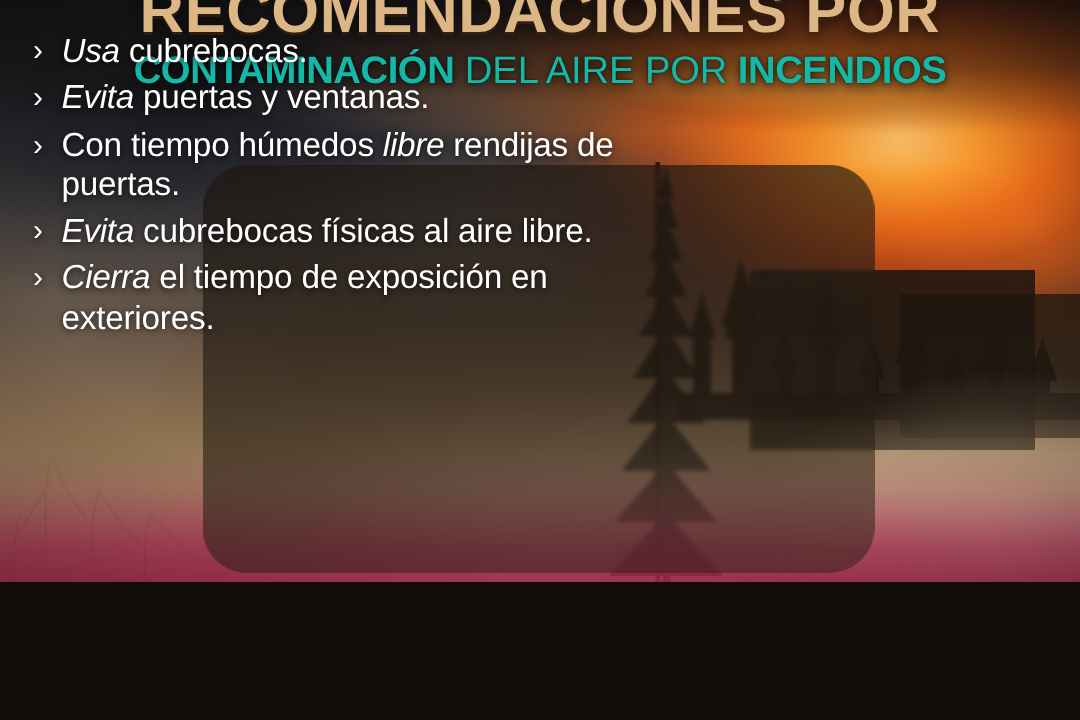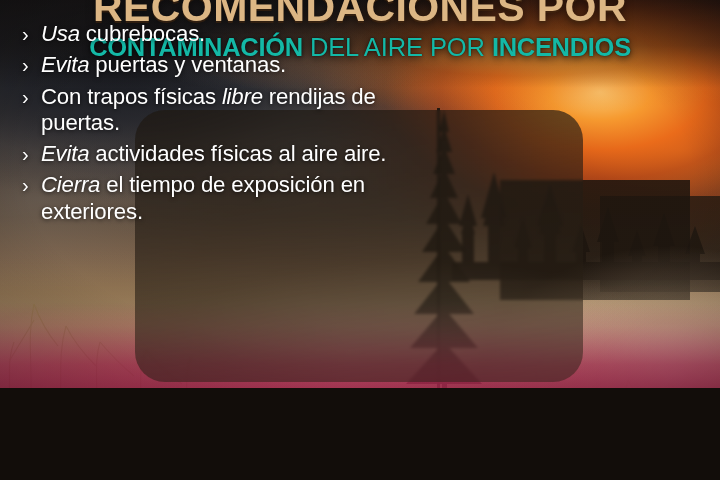--- a/index.html
+++ b/index.html
@@ -372,25 +372,25 @@
 
     <li class="tip">
       <span class="chev">›</span><span class="kw">Usa</span><span> cubrebocas.</span>
     </li>
 
     <li class="tip">
       <span class="chev">›</span><span class="kw">Evita</span><span> puertas y ventanas.</span>
     </li>
 
     <li class="tip">
-      <span class="chev">›</span><span>Con trapos físicas </span><span class="kw">libre</span><span> rendijas de puertas.</span>
+      <span class="chev">›</span><span>Con tiempo húmedos </span><span class="kw">libre</span><span> rendijas de puertas.</span>
     </li>
 
     <li class="tip">
-      <span class="chev">›</span><span class="kw">Evita</span><span> actividades físicas al aire aire.</span>
+      <span class="chev">›</span><span class="kw">Evita</span><span> cubrebocas físicas al aire libre.</span>
     </li>
 
     <li class="tip">
       <span class="chev">›</span><span class="kw">Cierra</span><span> el tiempo de exposición en exteriores.</span>
     </li>
 
   </ul>
 
   <div id="accent-stroke">
     <svg width="40" height="24" viewBox="0 0 40 24">

